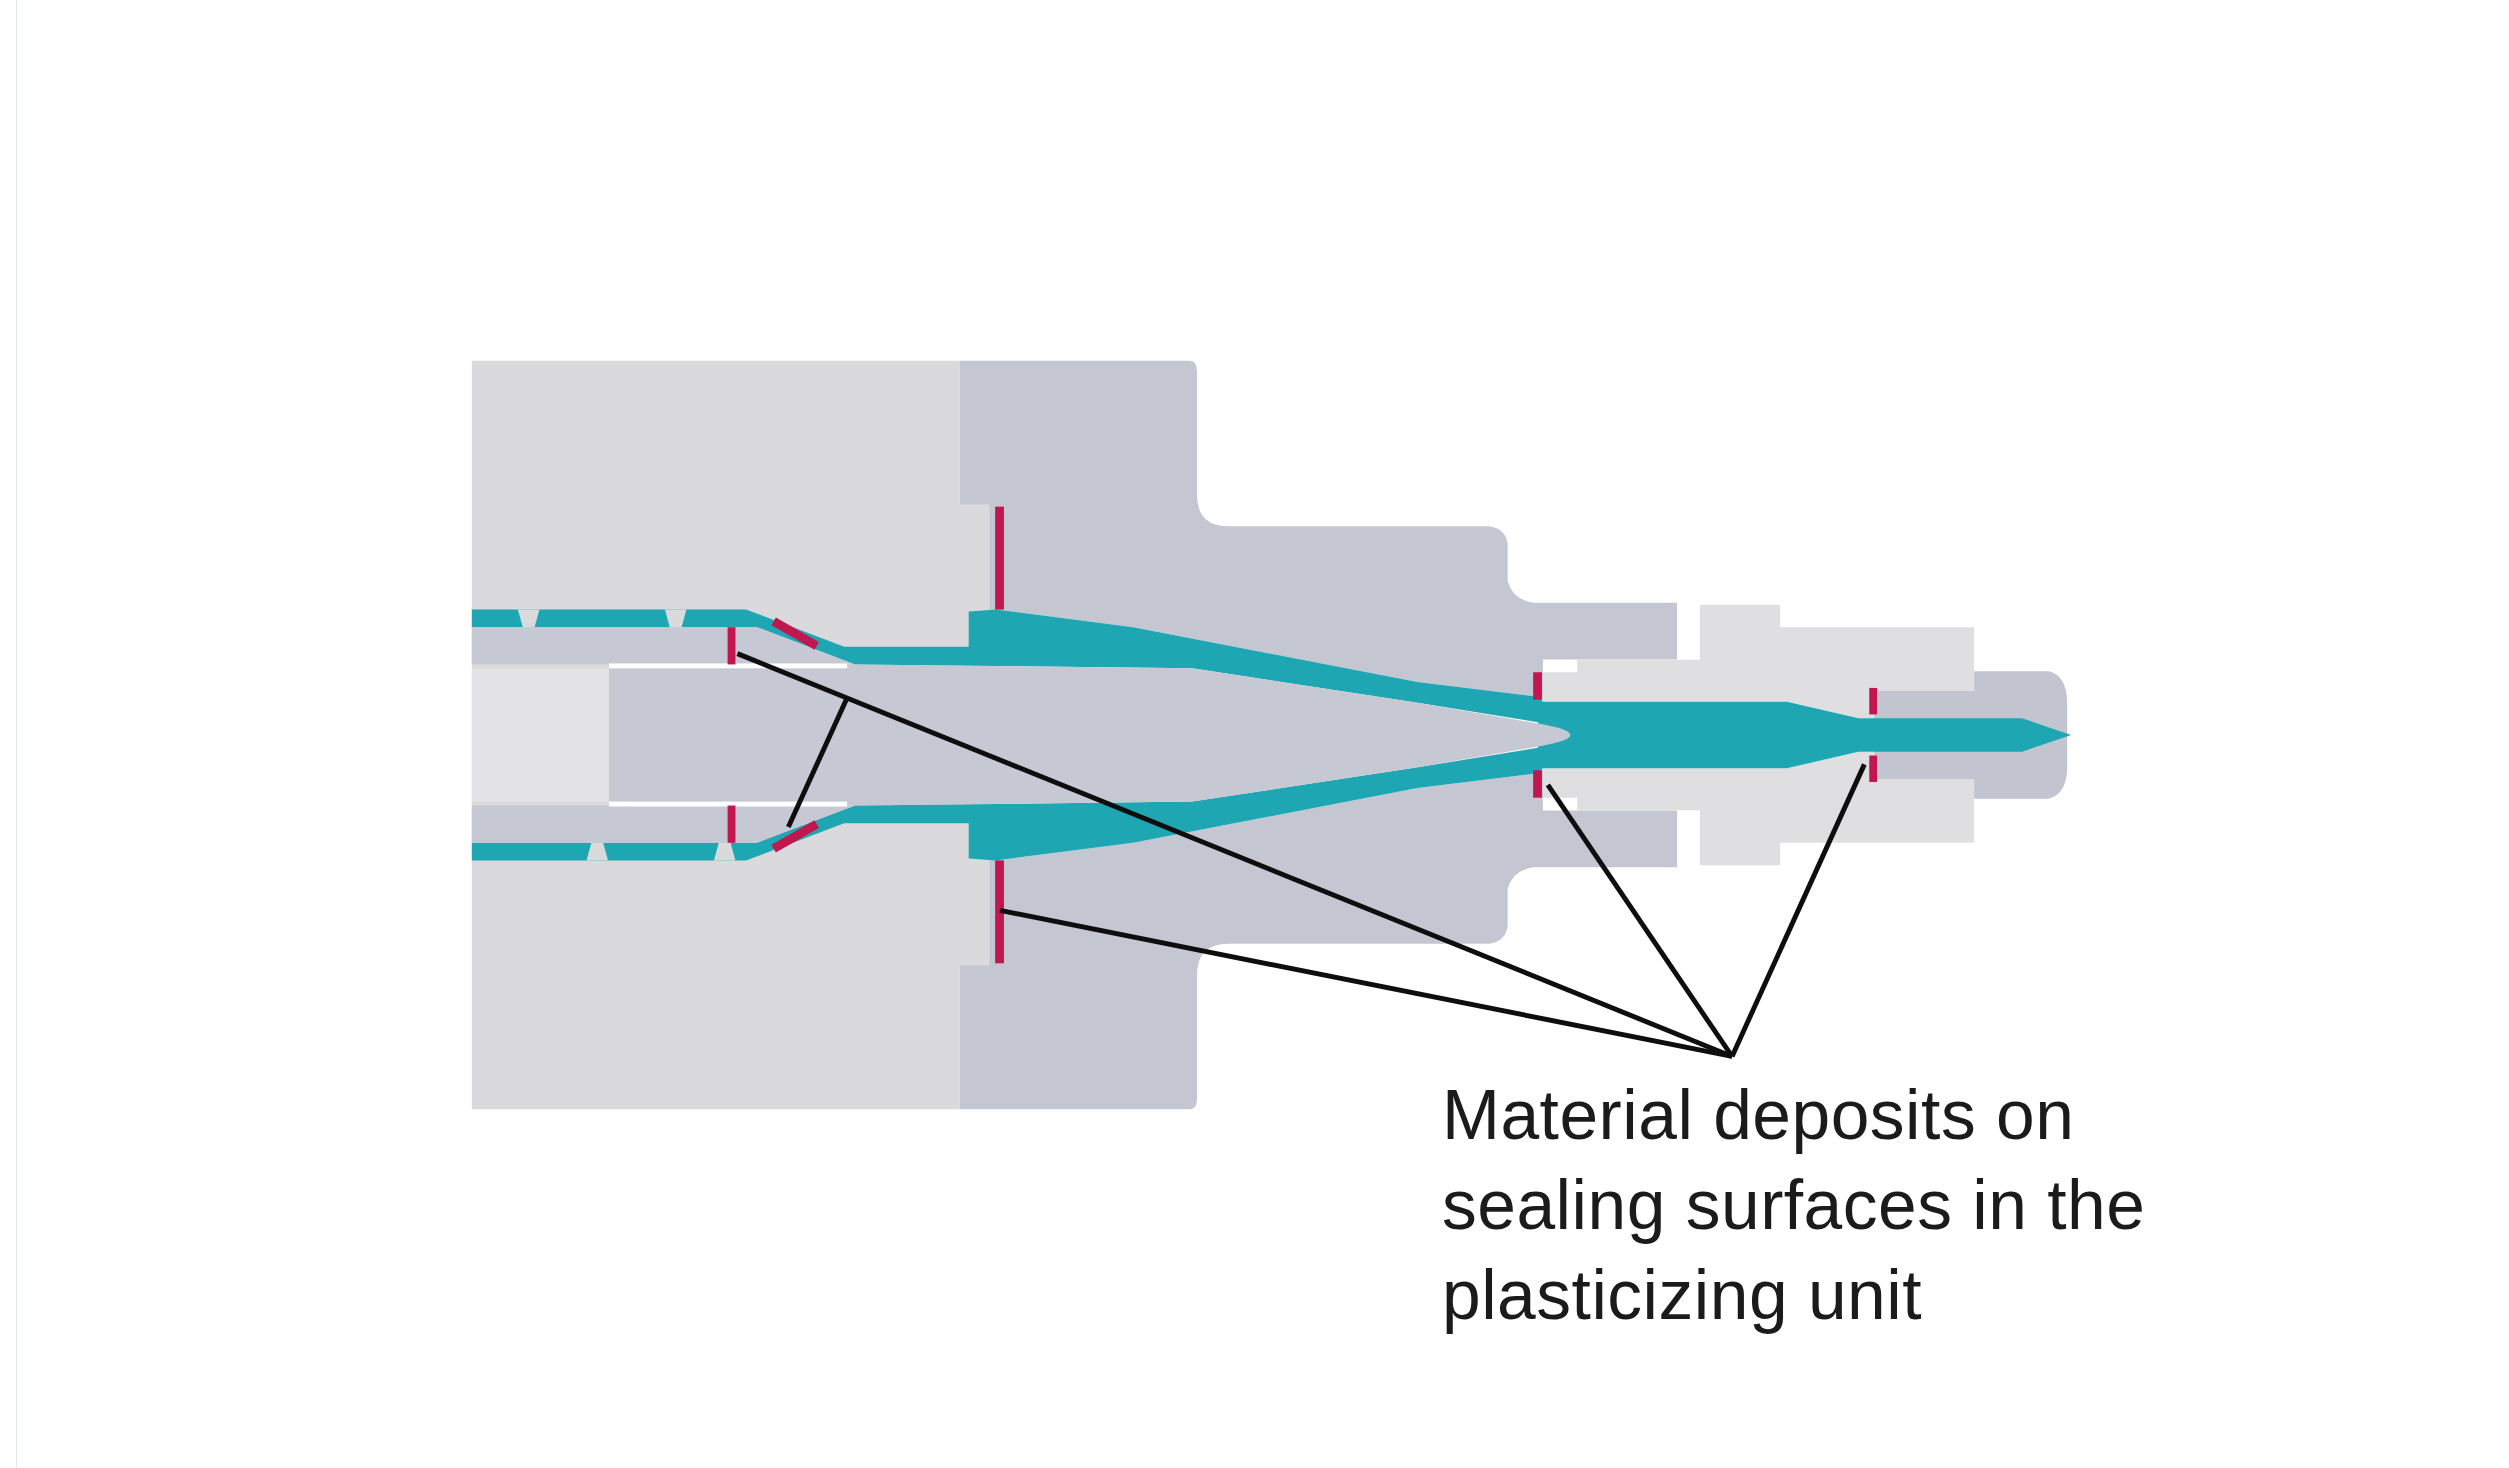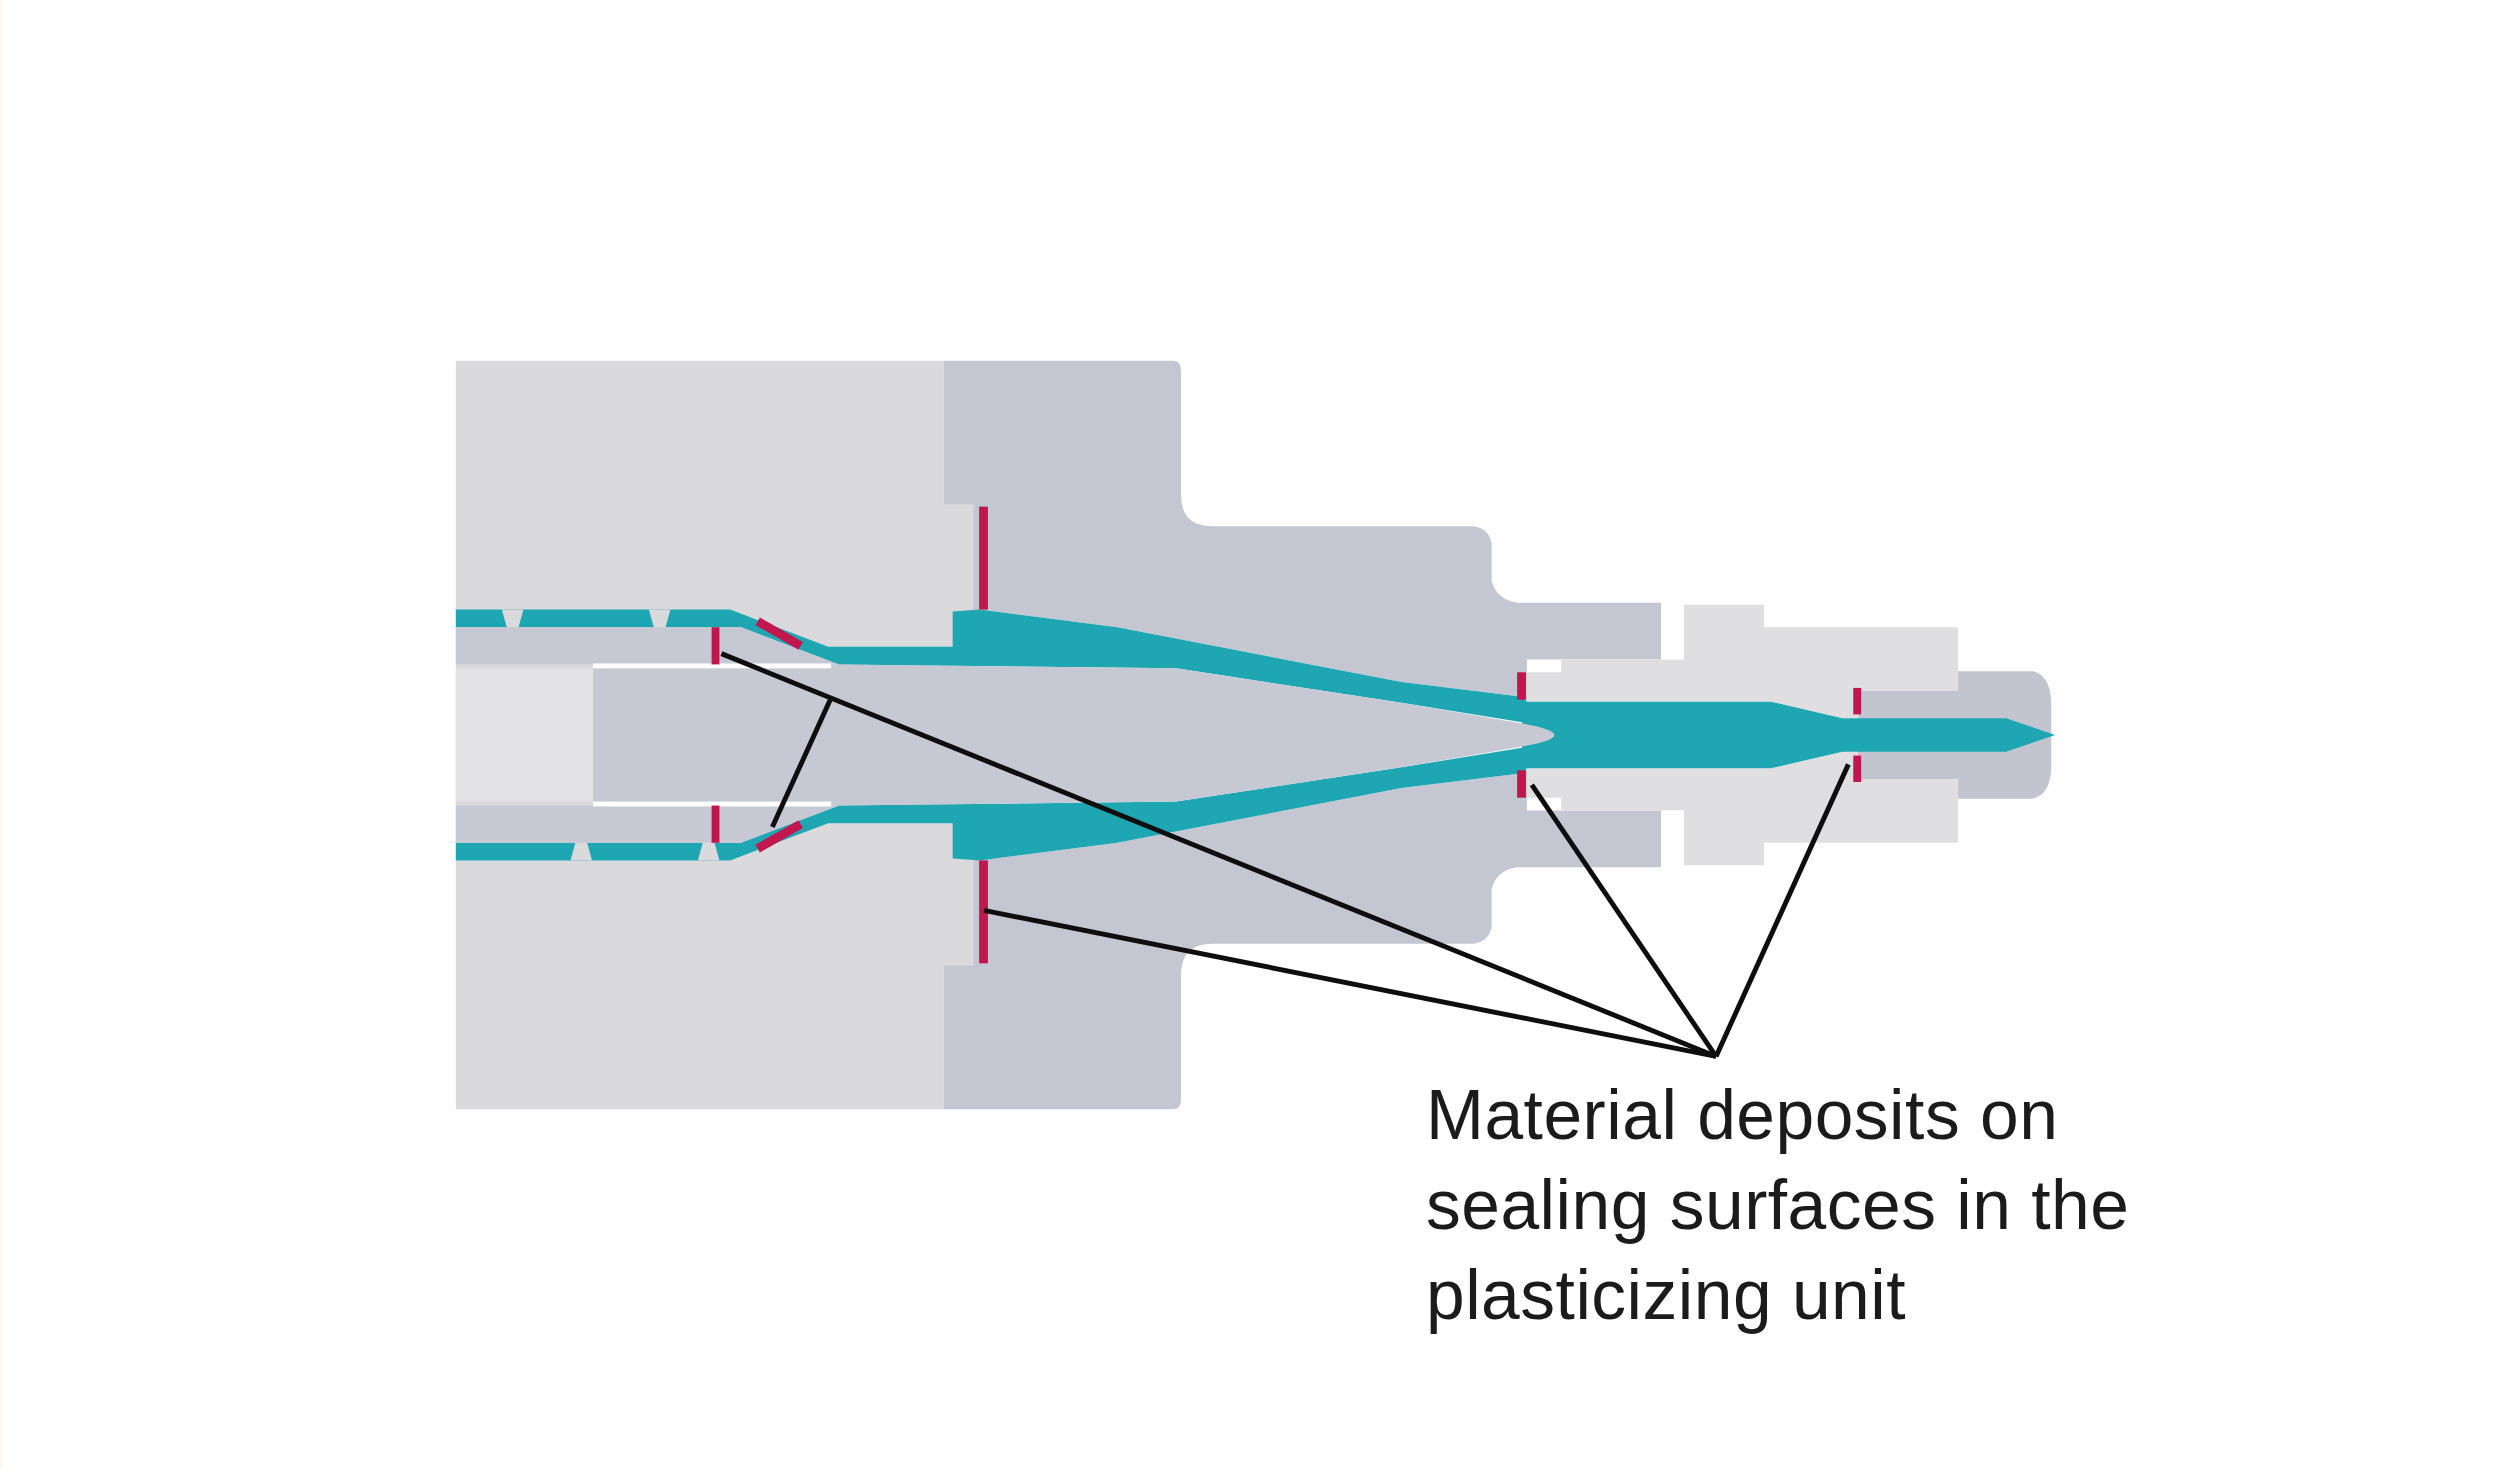--- a/index.html
+++ b/index.html
@@ -8,21 +8,22 @@
     background: #ffffff;
     width: 2509px;
     height: 1468px;
     overflow: hidden;
     font-family: "Liberation Sans", sans-serif;
   }
   .figure-canvas {
     position: relative;
     width: 2239px;
     height: 1468px;
-    background: #eab308;
+    background: #0369a1;
+    margin-left: 16px;
   }
   svg { display: block; }
   .caption-text {
     font-family: "Liberation Sans", sans-serif;
     font-size: 71px;
     letter-spacing: 0.5px;
   }
 </style>
 </head>
 <body>

